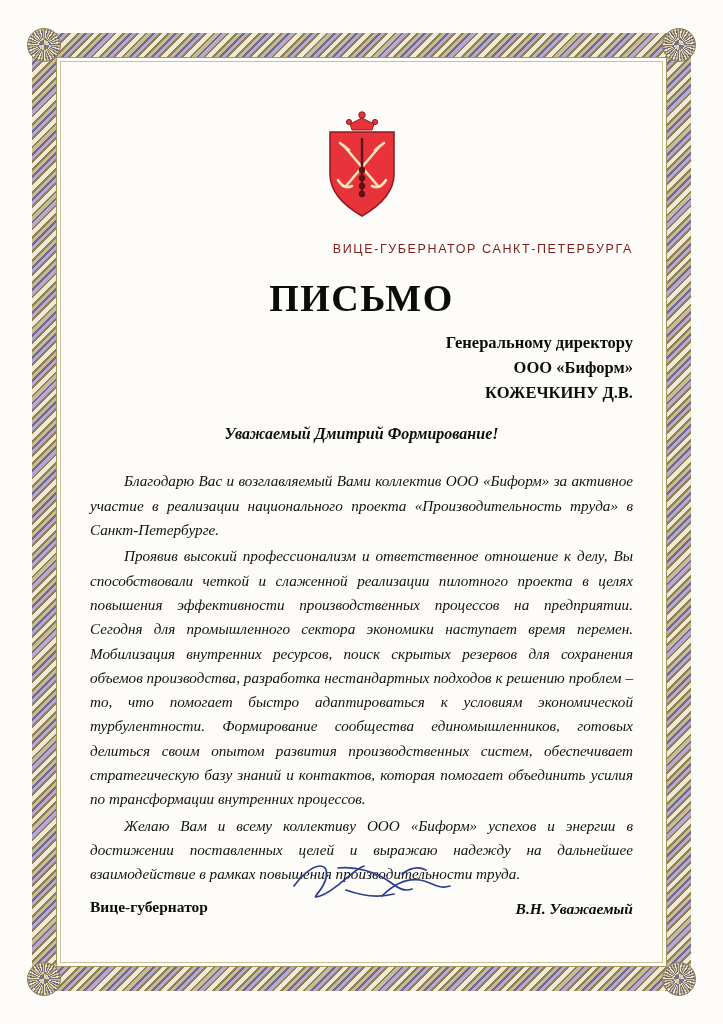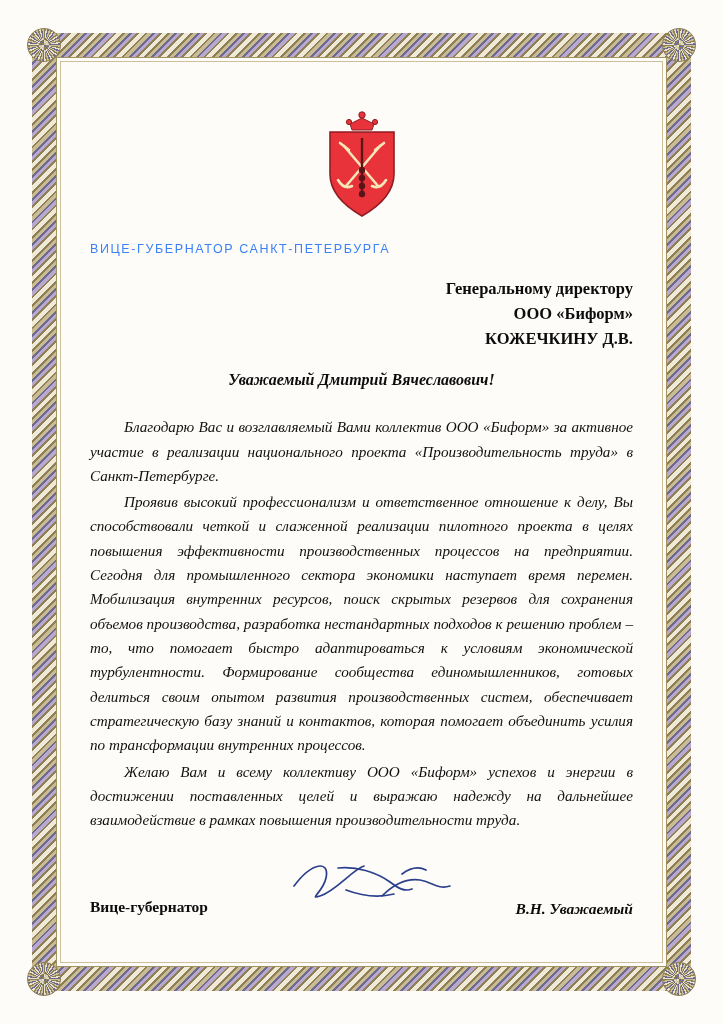--- a/index.html
+++ b/index.html
@@ -100,25 +100,25 @@
     text-align: center;
     margin-top: 14px;
   }
   .emblem {
     display: inline-block;
     width: 92px;
     height: 112px;
   }
 
   .office-title {
-    text-align: left;
+    text-align: right;
     font-family: "Liberation Sans", sans-serif;
     font-size: 12.5px;
     letter-spacing: 1.6px;
-    color: #3b82f6;
+    color: #7f1d1d;
     margin-top: 16px;
     font-weight: 400;
   }
 
   .letter-title {
     text-align: center;
     font-family: "Liberation Serif", serif;
     font-weight: bold;
     font-size: 38px;
     letter-spacing: 1.5px;
@@ -245,29 +245,30 @@
             <circle cx="46" cy="76" r="2.2"></circle>
             <circle cx="46" cy="84" r="2.2"></circle>
           </g>
         </svg>
       </span>
     </div>
 
     <div class="office-title">ВИЦЕ-ГУБЕРНАТОР САНКТ-ПЕТЕРБУРГА</div>
 
     <div class="letter-title">
+      <span class="l2">ПИСЬМО</span>
     </div>
 
     <div class="addressee">
       <div>Генеральному директору</div>
       <div>ООО «Биформ»</div>
       <div>КОЖЕЧКИНУ Д.В.</div>
     </div>
 
-    <div class="salutation">Уважаемый Дмитрий Вячеславович!</div>
+    <div class="salutation">Уважаемый Дмитрий Формирование!</div>
 
     <div class="body-text">
       <p>Благодарю Вас и возглавляемый Вами коллектив ООО «Биформ» за активное участие в реализации национального проекта «Производительность труда» в Санкт-Петербурге.</p>
       <p>Проявив высокий профессионализм и ответственное отношение к делу, Вы способствовали четкой и слаженной реализации пилотного проекта в целях повышения эффективности производственных процессов на предприятии. Сегодня для промышленного сектора экономики наступает время перемен. Мобилизация внутренних ресурсов, поиск скрытых резервов для сохранения объемов производства, разработка нестандартных подходов к решению проблем – то, что помогает быстро адаптироваться к условиям экономической турбулентности. Формирование сообщества единомышленников, готовых делиться своим опытом развития производственных систем, обеспечивает стратегическую базу знаний и контактов, которая помогает объединить усилия по трансформации внутренних процессов.</p>
       <p>Желаю Вам и всему коллективу ООО «Биформ» успехов и энергии в достижении поставленных целей и выражаю надежду на дальнейшее взаимодействие в рамках повышения производительности труда.</p>
     </div>
 
     <div class="sign-row">
       <div class="sign-left">
         <div>Вице-губернатор</div>

